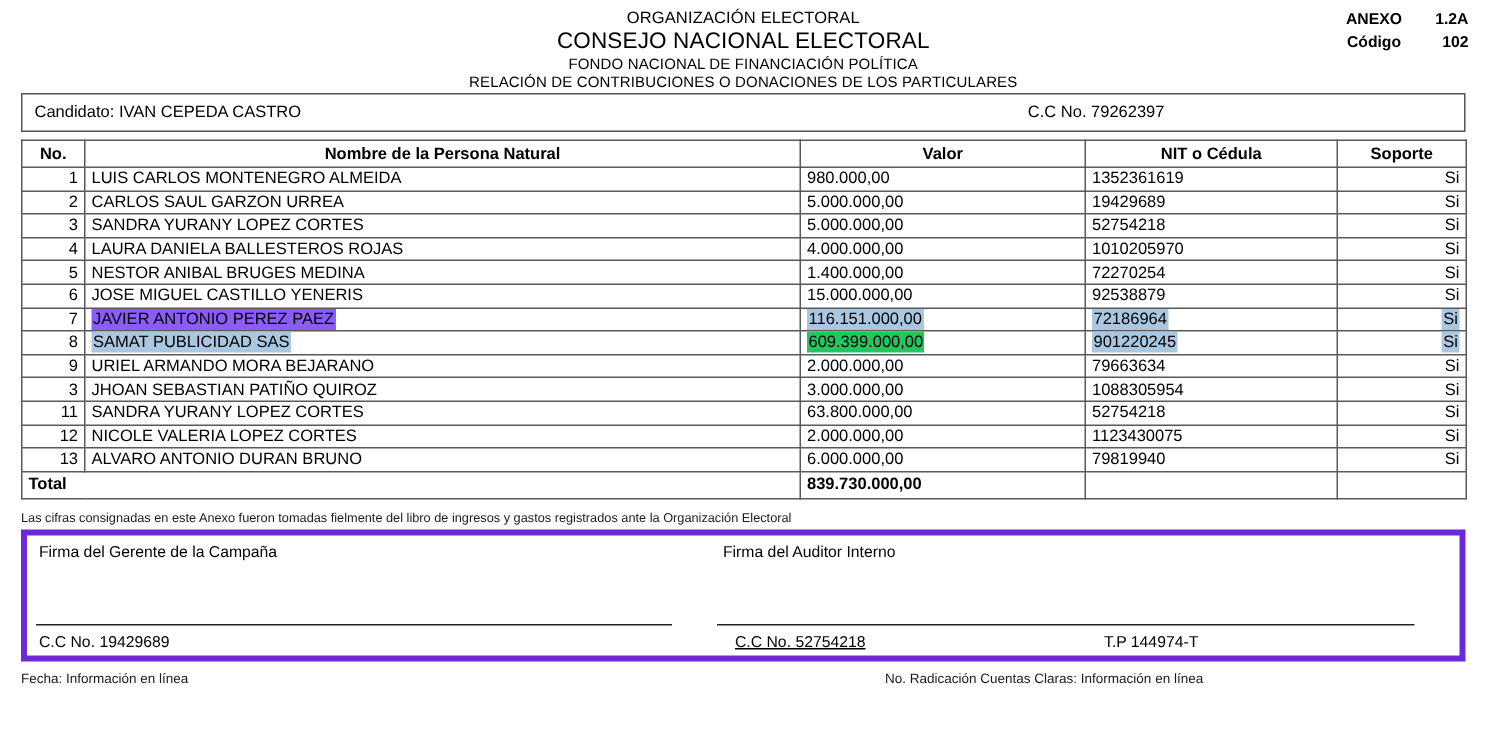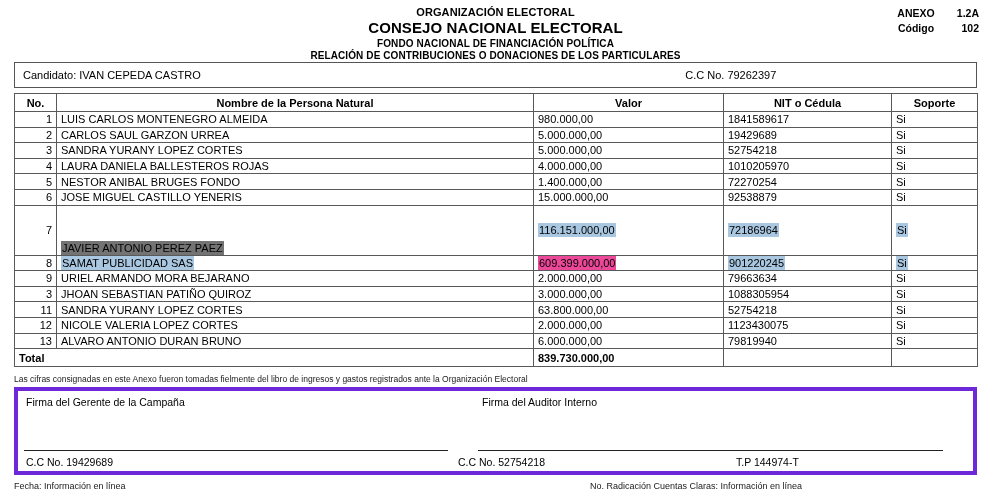--- a/index.html
+++ b/index.html
@@ -25,21 +25,21 @@
   .header {
     position: relative;
     padding-top: 6px;
     height: 52px;
   }
   .header-titles {
     text-align: center;
     line-height: 1.22;
   }
   .header-titles div {
-    font-weight: bold;
+    font-weight: normal;
     font-size: 10.5px;
     letter-spacing: 0.1px;
   }
   .header-titles .t1 { font-size: 11px; }
   .header-titles .t2 { font-size: 15px; }
   .header-titles .t3 { font-size: 10px; }
   .header-titles .t4 { font-size: 10px; }
 
   .anexo-box {
     position: absolute;
@@ -104,21 +104,21 @@
   col.c-no      { width: 42px; }
   col.c-name    { width: 477px; }
   col.c-valor   { width: 190px; }
   col.c-nit     { width: 168px; }
   col.c-sop     { width: 86px; }
 
   td.no   { text-align: right; padding-right: 6px; }
   td.name { text-align: left; padding-left: 6px; }
   td.valor{ text-align: left; padding-left: 8px; }
   td.nit  { text-align: left; padding-left: 8px; }
-  td.sop  { text-align: left; }
+  td.sop  { text-align: right; }
 
   tr.total td {
     font-weight: bold;
     height: 17px;
   }
   td.total-label {
     text-align: left;
     padding-left: 18px;
     font-weight: bold;
   }
@@ -162,21 +162,21 @@
   }
   .sig-line.l1 { left: 6px;   width: 424px; }
   .sig-line.l2 { left: 460px; width: 465px; }
 
   .sig-value {
     position: absolute;
     bottom: 3px;
     font-size: 10.5px;
   }
   .sig-value.v1 { left: 8px; }
-  .sig-value.v2 { left: 440px; }
+  .sig-value.v2 { left: 472px; text-decoration: underline; }
   .sig-value.v3 { left: 718px; }
 
   
   .footer {
     margin: 6px 14px 0 14px;
     position: relative;
     font-size: 9px;
     color: #1a1a1a;
     height: 16px;
   }
@@ -227,21 +227,21 @@
         <th>Valor</th>
         <th>NIT o Cédula</th>
         <th>Soporte</th>
       </tr>
     </thead>
     <tbody id="table-body">
         <tr>
           <td class="no">1</td>
           <td class="name">LUIS CARLOS MONTENEGRO ALMEIDA</td>
           <td class="valor">980.000,00</td>
-          <td class="nit">1841589617</td>
+          <td class="nit">1352361619</td>
           <td class="sop">Si</td>
         </tr>
         <tr>
           <td class="no">2</td>
           <td class="name">CARLOS SAUL GARZON URREA</td>
           <td class="valor">5.000.000,00</td>
           <td class="nit">19429689</td>
           <td class="sop">Si</td>
         </tr>
         <tr>
@@ -253,43 +253,43 @@
         </tr>
         <tr>
           <td class="no">4</td>
           <td class="name">LAURA DANIELA BALLESTEROS ROJAS</td>
           <td class="valor">4.000.000,00</td>
           <td class="nit">1010205970</td>
           <td class="sop">Si</td>
         </tr>
         <tr>
           <td class="no">5</td>
-          <td class="name">NESTOR ANIBAL BRUGES FONDO</td>
+          <td class="name">NESTOR ANIBAL BRUGES MEDINA</td>
           <td class="valor">1.400.000,00</td>
           <td class="nit">72270254</td>
           <td class="sop">Si</td>
         </tr>
         <tr>
           <td class="no">6</td>
           <td class="name">JOSE MIGUEL CASTILLO YENERIS</td>
           <td class="valor">15.000.000,00</td>
           <td class="nit">92538879</td>
           <td class="sop">Si</td>
         </tr>
         <tr>
           <td class="no">7</td>
-          <td class="name"><span class="cellspan hl-text" style="background: #737373; margin-top: 35px;">JAVIER ANTONIO PEREZ PAEZ</span></td>
+          <td class="name"><span class="cellspan hl-text" style="background: #8b5cf6;">JAVIER ANTONIO PEREZ PAEZ</span></td>
           <td class="valor"><span class="cellspan hl-text" style="background: rgb(169, 199, 224);">116.151.000,00</span></td>
           <td class="nit"><span class="cellspan hl-text" style="background: rgb(169, 199, 224);">72186964</span></td>
           <td class="sop"><span class="cellspan hl-text" style="background: rgb(169, 199, 224);">Si</span></td>
         </tr>
         <tr>
           <td class="no">8</td>
           <td class="name"><span class="cellspan hl-text" style="background: rgb(169, 199, 224);">SAMAT PUBLICIDAD SAS</span></td>
-          <td class="valor"><span class="cellspan hl-text" style="background: #ec4899;">609.399.000,00</span></td>
+          <td class="valor"><span class="cellspan hl-text" style="background: #22c55e;">609.399.000,00</span></td>
           <td class="nit"><span class="cellspan hl-text" style="background: rgb(169, 199, 224);">901220245</span></td>
           <td class="sop"><span class="cellspan hl-text" style="background: rgb(169, 199, 224);">Si</span></td>
         </tr>
         <tr>
           <td class="no">9</td>
           <td class="name">URIEL ARMANDO MORA BEJARANO</td>
           <td class="valor">2.000.000,00</td>
           <td class="nit">79663634</td>
           <td class="sop">Si</td>
         </tr>

